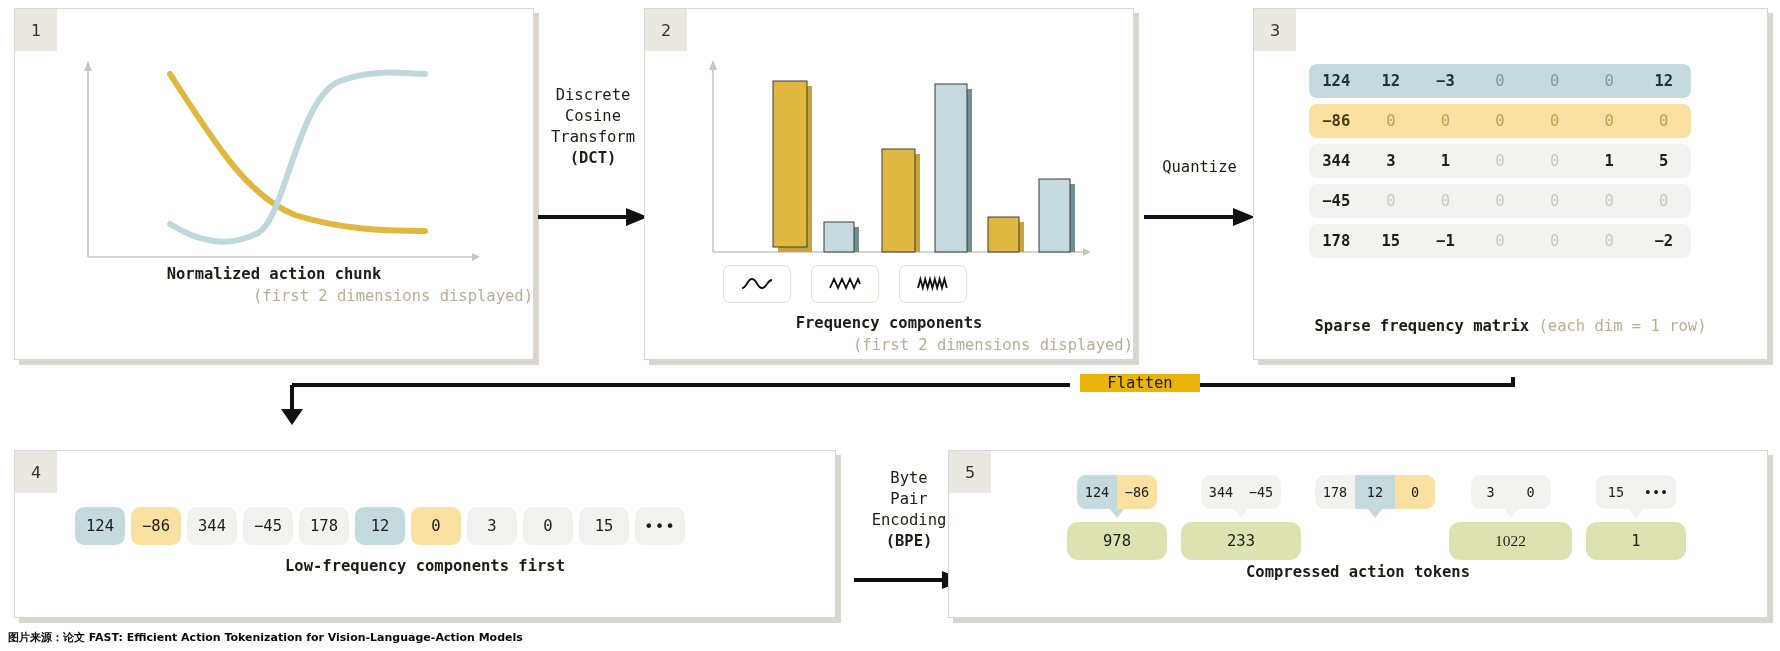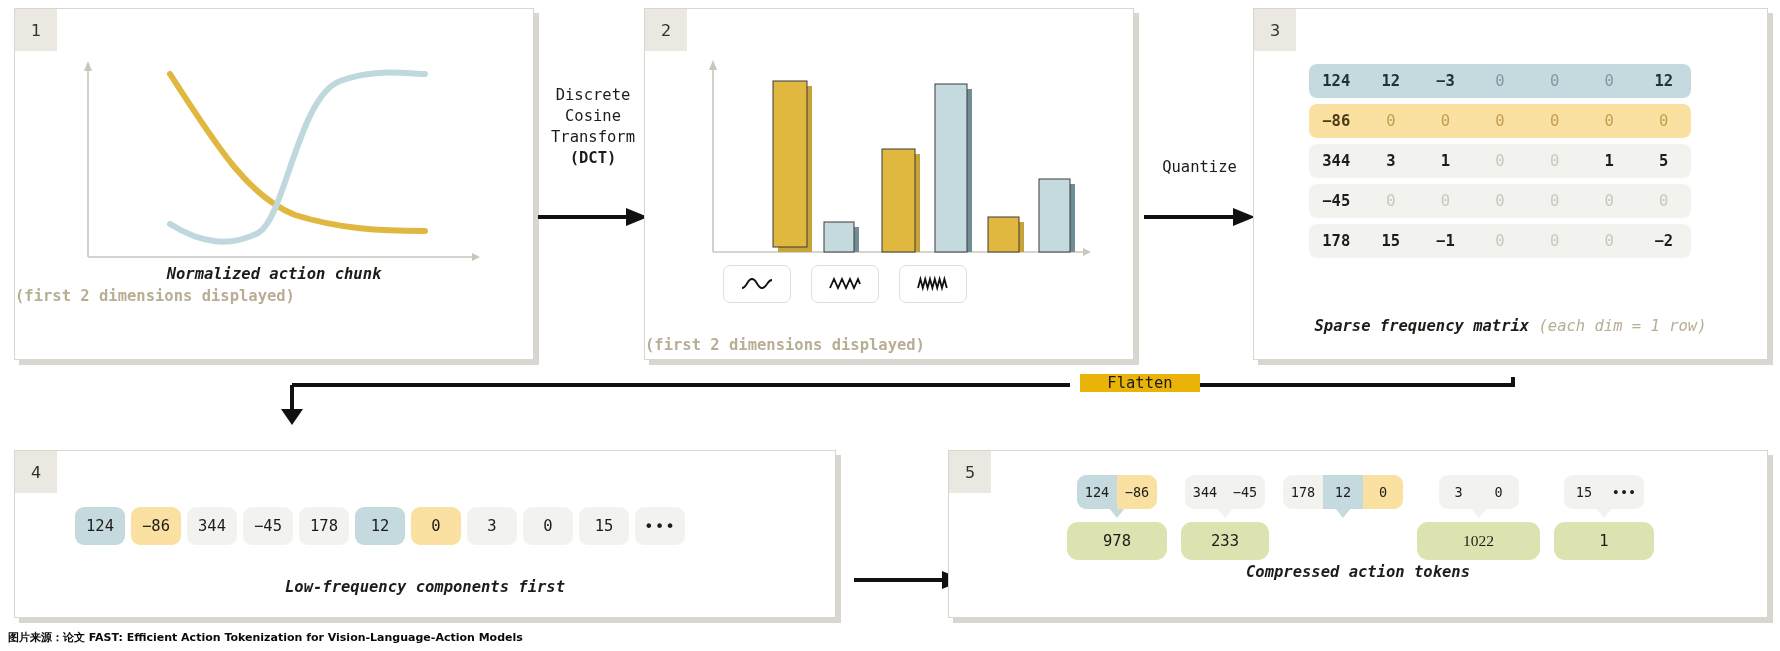--- a/index.html
+++ b/index.html
@@ -28,26 +28,25 @@
     font-size:16px;color:#33312c;
     font-family:"DejaVu Sans","Liberation Sans",sans-serif;
   }
   .cap{
     position:absolute;left:0;right:0;
     text-align:center;
     font-size:15.5px;
     font-family:"DejaVu Sans Mono","Liberation Mono",monospace;
     color:#1d1c19;font-weight:bold;
     letter-spacing:0px;
-    font-style:italic;
   }
   .cap .sub{color:#b8ae93;font-weight:normal;}
   .cap2{
-    position:absolute;left:0;right:0;text-align:left;
-    font-size:15.5px;color:#b8ae93;font-weight:bold;
+    position:absolute;left:0;right:0;text-align:right;
+    font-size:15.5px;color:#b8ae93;font-weight:normal;
     font-family:"DejaVu Sans Mono","Liberation Mono",monospace;
   }
 
   
   .steplabel{
     position:absolute;text-align:center;
     font-size:15.5px;line-height:21px;
     color:#1d1c19;
     font-family:"DejaVu Sans Mono","Liberation Mono",monospace;
   }
@@ -203,20 +202,21 @@
           <path d="M2,13 L6,4 L10,13 L14,4 L18,13 L22,4 L26,13 L30,4 L32,9" fill="none" stroke="#111" stroke-width="1.8"></path>
         </svg>
       </div>
       <div style="width:66px;height:36px;border:1px solid #e3e0d8;border-radius:7px;background:#fff;display:flex;align-items:center;justify-content:center;">
         <svg width="34" height="18">
           <path d="M2,13 L4.4,4 L6.8,13 L9.2,4 L11.6,13 L14,4 L16.4,13 L18.8,4 L21.2,13 L23.6,4 L26,13 L28.4,4 L30.8,13" fill="none" stroke="#111" stroke-width="1.8"></path>
         </svg>
       </div>
     </div>
 
+    <div class="cap" style="top:305px;"><span>Frequency components</span></div>
     <div class="cap2" style="top:327px;">(first 2 dimensions displayed)</div>
   </div>
 
   <div class="steplabel" style="left:1142px;top:157px;width:115px;">Quantize</div>
   <svg class="arrow-h" style="left:1142px;top:205px;" width="115" height="24">
     <line x1="2" y1="12" x2="93" y2="12" stroke="#111" stroke-width="4"></line>
     <polygon points="91,3 113,12 91,21" fill="#111"></polygon>
   </svg>
 
   <div class="panel" style="left:1253px;top:8px;width:515px;height:352px;">
@@ -292,25 +292,31 @@
         <div class="tok grey">344</div>
         <div class="tok grey">−45</div>
         <div class="tok grey">178</div>
         <div class="tok blue">12</div>
         <div class="tok yellow">0</div>
         <div class="tok grey">3</div>
         <div class="tok grey">0</div>
         <div class="tok grey">15</div>
         <div class="tok grey dots">•••</div>
       </div>
-    <div class="cap" style="top:127px;">
+    <div class="cap" style="top:106px;">
       <span>Low-frequency components first</span>
     </div>
   </div>
 
+  <div class="steplabel" style="left:852px;top:468px;width:114px;">
+    <div>Byte</div>
+    <div>Pair</div>
+    <div>Encoding</div>
+    <div><b>(BPE)</b></div>
+  </div>
   <svg class="arrow-h" style="left:852px;top:568px;" width="114" height="24">
     <line x1="2" y1="12" x2="92" y2="12" stroke="#111" stroke-width="4"></line>
     <polygon points="90,3 112,12 90,21" fill="#111"></polygon>
   </svg>
 
   <div class="panel" style="left:948px;top:450px;width:820px;height:168px;">
     <div class="panel-num">5</div>
     <div class="bpe" style="left:118px;top:24px;">
         <div class="bpecol">
           <div class="bubble">
@@ -319,21 +325,21 @@
           </div>
           <div class="tail blue"></div>
           <div class="green" style="width: 100px;">978</div>
         </div>
         <div class="bpecol">
           <div class="bubble">
             <div class="seg grey">344</div>
             <div class="seg grey">−45</div>
           </div>
           <div class="tail "></div>
-          <div class="green" style="width: 88px;">233</div>
+          <div class="green" style="width: 120px;">233</div>
         </div>
         <div class="bpecol">
           <div class="bubble">
             <div class="seg grey">178</div>
             <div class="seg blue">12</div>
             <div class="seg yellow">0</div>
           </div>
           <div class="tail blue"></div>
         </div>
         <div class="bpecol">

